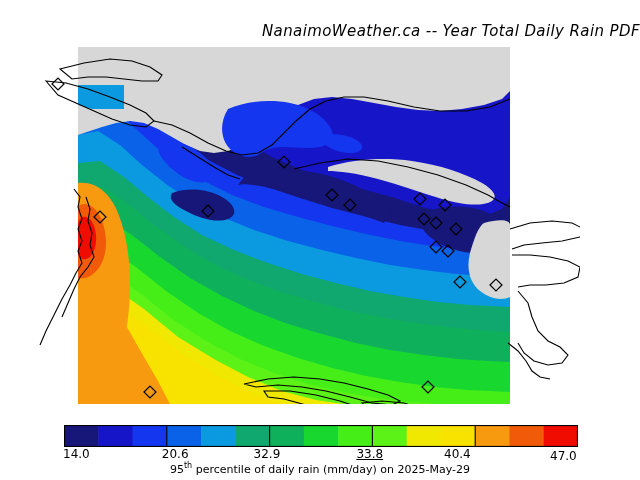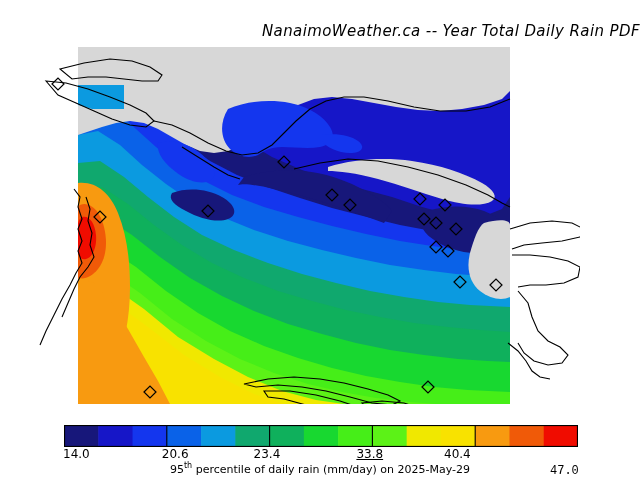--- a/index.html
+++ b/index.html
@@ -260,21 +260,21 @@
         <line x1="308.40" x2="308.40" y1="0" y2="22" stroke="#000000" stroke-width="1.1"></line>
         <line x1="411.20" x2="411.20" y1="0" y2="22" stroke="#000000" stroke-width="1.1"></line>
       </g>
     <rect x="0.5" y="0.5" width="513" height="21" fill="none" stroke="#000000" stroke-width="1.2"></rect>
   </svg>
 </div>
 
 <div id="cbar-ticks">
     <div class="tick-label" style="left: 63px; top: 0px; text-align: center;">14.0</div>
     <div class="tick-label" style="left: 150.8px; top: 0px; margin-left: 11px;">20.6</div>
-    <div class="tick-label" style="left: 253.6px; top: 0px;">23.4</div>
+    <div class="tick-label" style="left: 253.6px; top: 0px;">32.9</div>
     <div class="tick-label" style="left: 356.4px; top: 0px; text-decoration: underline;">33.8</div>
     <div class="tick-label" style="left: 444px; top: 0px;">40.4</div>
-    <div class="tick-label" style="left: 550px; top: 17px; font-family: Liberation Mono, monospace;">47.0</div>
+    <div class="tick-label" style="left: 550px; top: 2px;">47.0</div>
   </div>
 
 <div id="caption">
   <span>95</span><sup>th</sup><span> percentile of daily rain (mm/day) on 2025-May-29</span>
 </div>
 
 </body></html>

